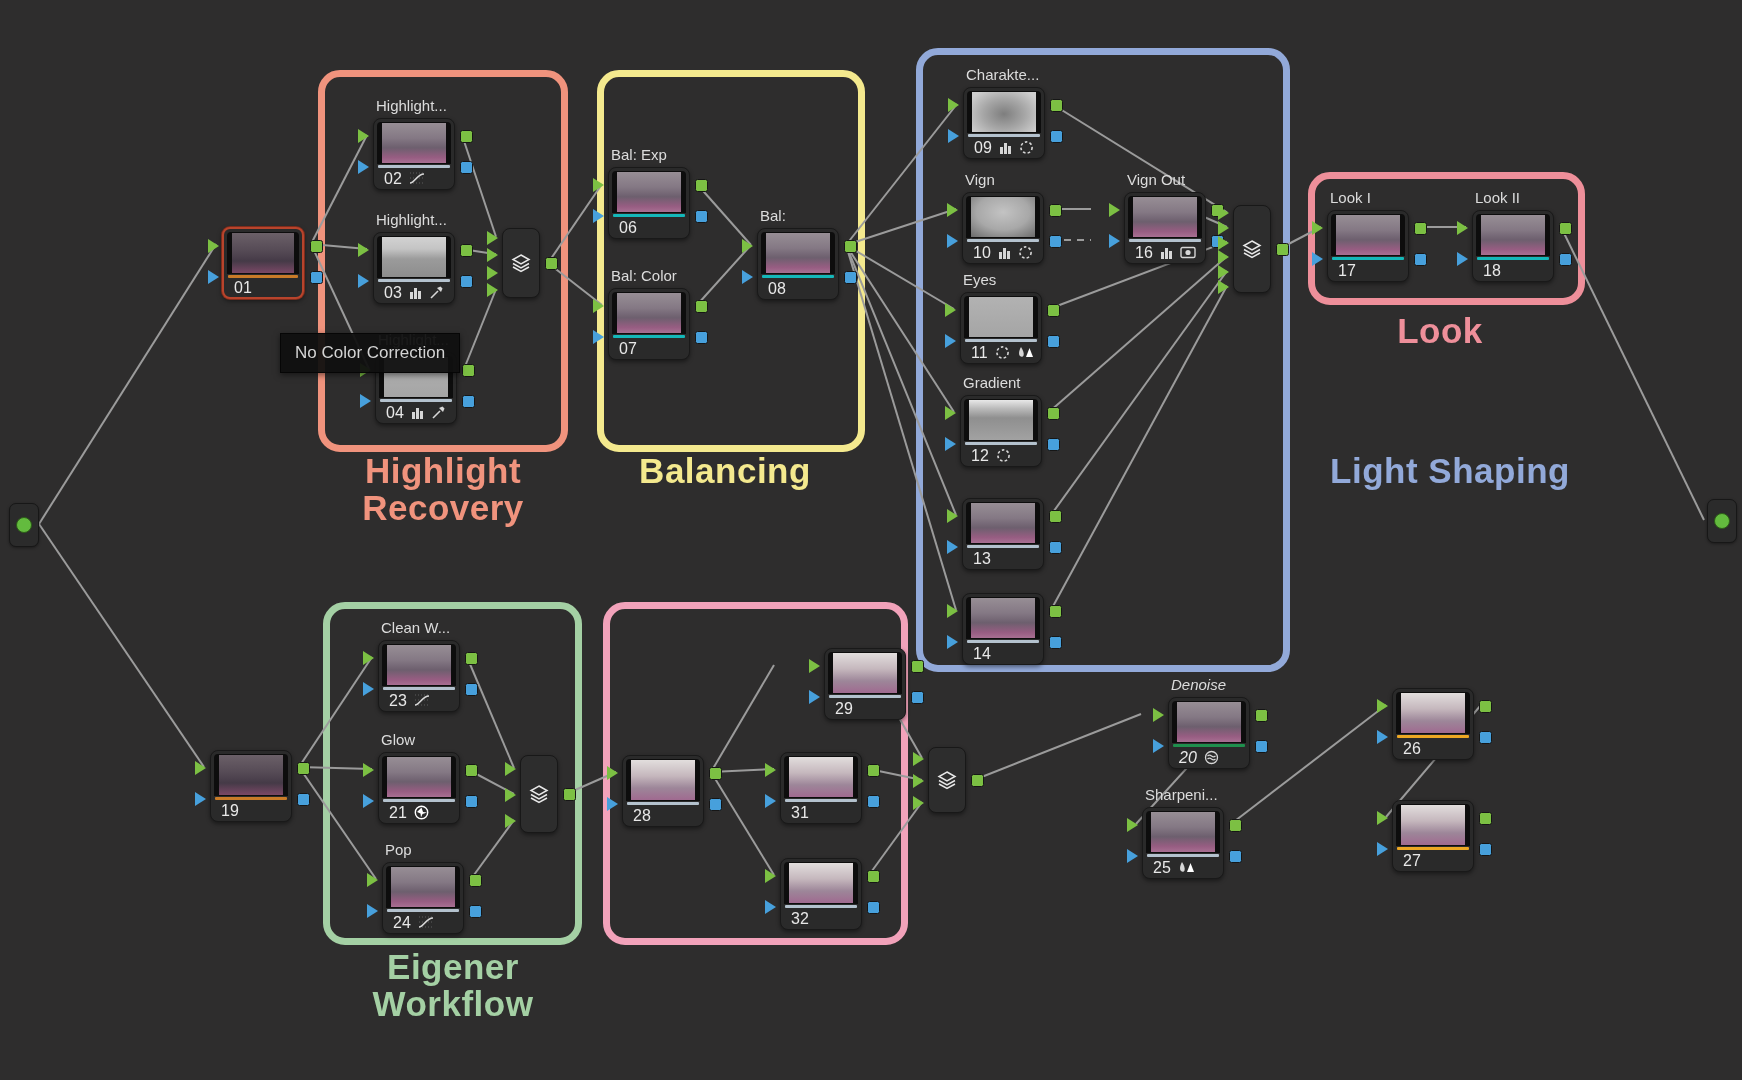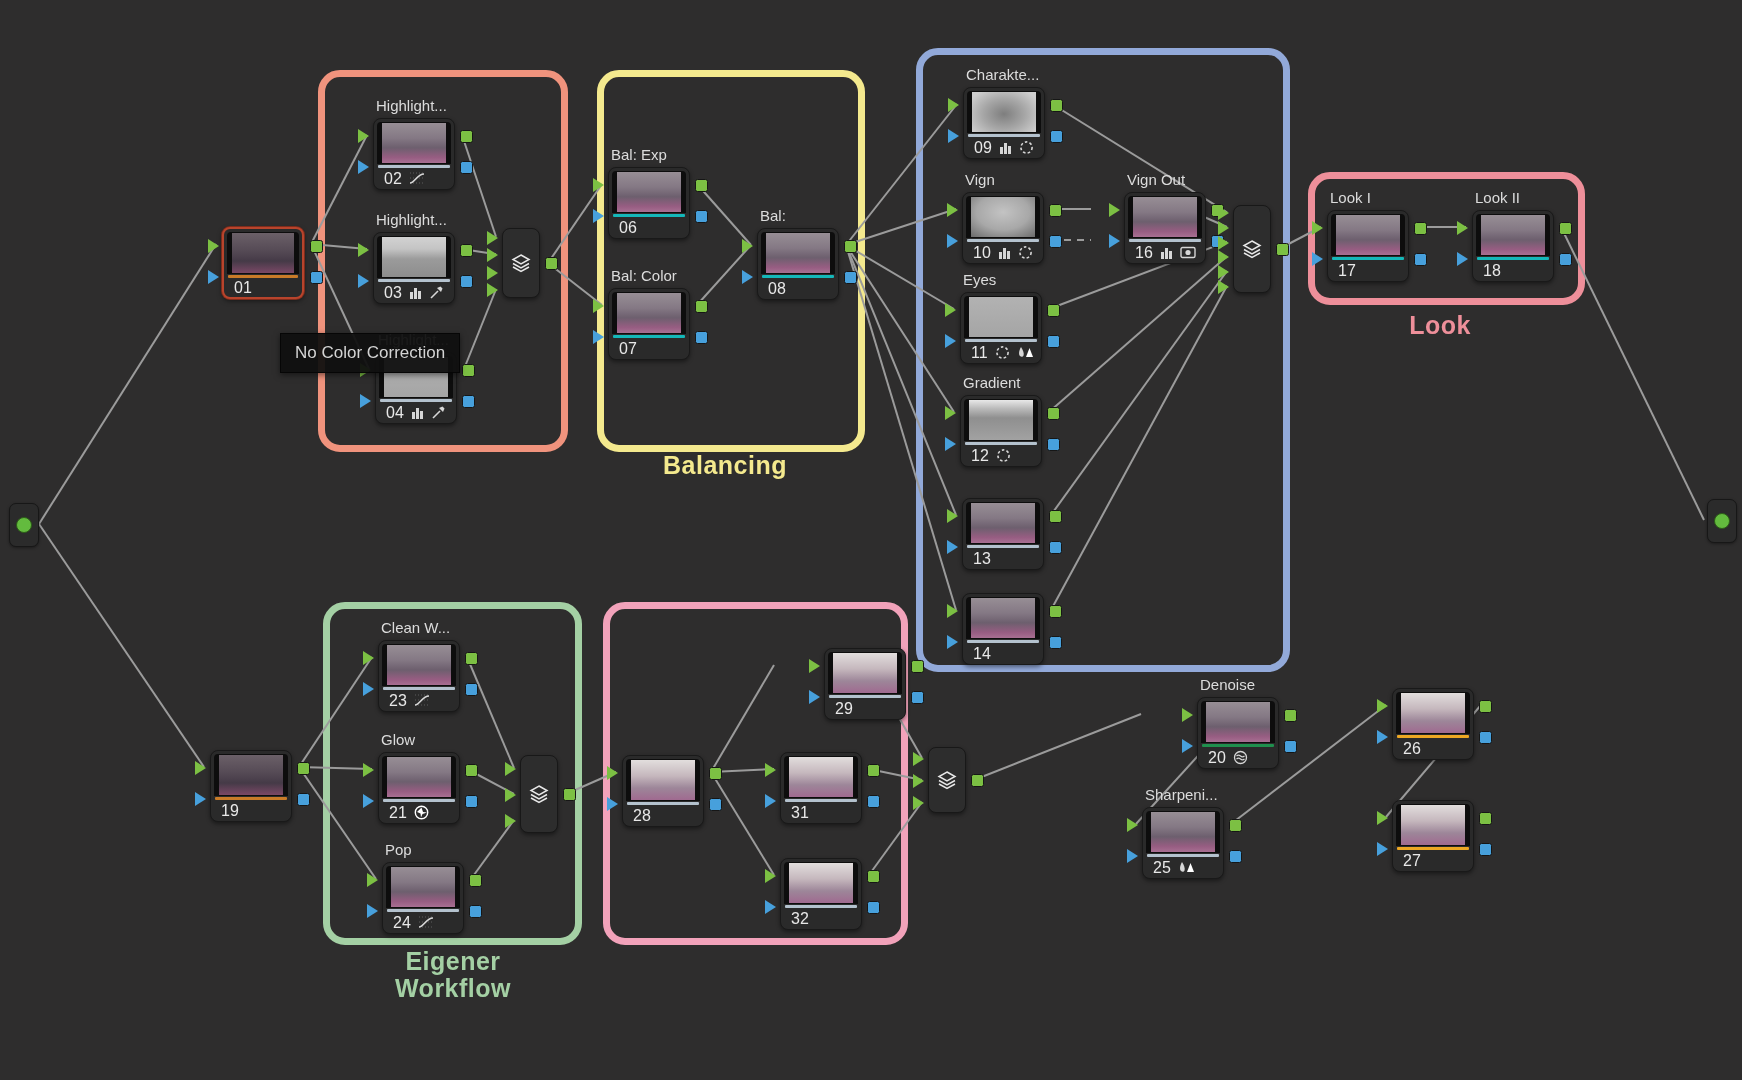--- a/index.html
+++ b/index.html
@@ -6,21 +6,21 @@
   body{
     width:1742px;height:1080px;position:relative;overflow:hidden;
     background:#2e2d2d;
     font-family:"Liberation Sans", sans-serif;
   }
   #graph{position:absolute;inset:0;}
   
   .group{position:absolute;border-radius:22px;border:7px solid #fff;box-sizing:border-box;}
   .group-caption{
     position:absolute;transform:translateX(-50%);
-    font-size:25px;font-weight:700;line-height:1.06;text-align:center;
+    font-size:35px;font-weight:700;line-height:1.06;text-align:center;
     letter-spacing:.5px;white-space:pre-line;
   }
   
   svg.edges{position:absolute;left:0;top:0;}
   
   .node{
     position:absolute;width:82px;height:72px;background:#2a2a2a;
     border:1px solid #191919;border-radius:8px;box-sizing:border-box;
     box-shadow:0 2px 4px rgba(0,0,0,.45);
   }
@@ -69,23 +69,26 @@
   .t-gray-flat{background:linear-gradient(180deg,#b2b2b2 0%,#a5a5a5 100%);}
   .t-gray-blur{background:radial-gradient(ellipse 60% 70% at 50% 55%,#7e7e7e 0%,#a7a7a7 55%,#cdcdcd 100%);}
   .t-gray-vignette{background:radial-gradient(ellipse 75% 80% at 50% 38%,#c3c3c3 0%,#a8a8a8 55%,#6e6e6e 100%);}
   .t-gray-gradient{background:linear-gradient(180deg,#e8e8e8 0%,#b9b9b9 22%,#8f8f8f 45%,#a2a2a2 100%);}
 </style>
 </head>
 <body>
 
 <div id="graph">
     <div class="group" style="left: 318px; top: 70px; width: 250px; height: 382px; border-color: rgb(240, 147, 125);"></div>
+    <div class="group-caption" style="left: 443px; top: 452px; color: rgb(240, 147, 125);">Highlight
+Recovery</div>
     <div class="group" style="left: 597px; top: 70px; width: 268px; height: 382px; border-color: rgb(244, 233, 142);"></div>
     <div class="group-caption" style="left: 725px; top: 452px; color: rgb(244, 233, 142);">Balancing</div>
     <div class="group" style="left: 916px; top: 48px; width: 374px; height: 624px; border-color: rgb(146, 169, 217);"></div>
+    <div class="group-caption" style="left: 1450px; top: 452px; color: rgb(146, 169, 217);">Light Shaping</div>
     <div class="group" style="left: 1308px; top: 172px; width: 277px; height: 133px; border-color: rgb(238, 143, 154);"></div>
     <div class="group-caption" style="left: 1440px; top: 312px; color: rgb(238, 143, 154);">Look</div>
     <div class="group" style="left: 323px; top: 602px; width: 259px; height: 343px; border-color: rgb(164, 208, 164);"></div>
     <div class="group-caption" style="left: 453px; top: 948px; color: rgb(164, 208, 164);">Eigener
 Workflow</div>
     <div class="group" style="left: 603px; top: 602px; width: 305px; height: 343px; border-color: rgb(242, 162, 186);"></div>
     <svg class="edges" width="1742" height="1080">
       <line x1="39" y1="524" x2="216" y2="244" stroke="#9b9b9b" stroke-width="2"></line>
       <line x1="39" y1="524" x2="204" y2="767" stroke="#9b9b9b" stroke-width="2"></line>
       <line x1="311" y1="244" x2="367" y2="135" stroke="#9b9b9b" stroke-width="2"></line>
@@ -557,21 +560,21 @@
       </div>
       <div class="underline" style="background: rgb(180, 194, 206);"></div>
       <div class="bar">
         <span class="num">32</span>
       </div>
       <div class="tri green" style="left: -16px; top: 10px;"></div>
       <div class="tri blue" style="left: -16px; top: 41px;"></div>
       <div class="sq green" style="left: 86px; top: 11px;"></div>
       <div class="sq blue" style="left: 86px; top: 42px;"></div>
     </div>
-    <div class="node" style="left: 1197px; top: 697px;">
+    <div class="node" style="left: 1168px; top: 697px; font-style: italic;">
       <div class="nlabel">Denoise</div>
       <div class="thumb">
         <div class="img t-pink"></div>
       </div>
       <div class="underline" style="background: rgb(31, 143, 77);"></div>
       <div class="bar">
         <span class="num">20</span>
         <span class="icon">
           <svg width="15" height="15" viewBox="0 0 15 15">
             <circle cx="7.5" cy="7.5" r="6" stroke="#d6d6d6" fill="none" stroke-width="1.3"></circle>

